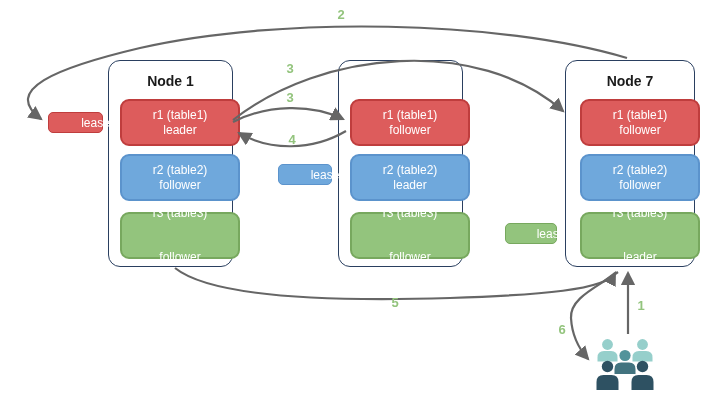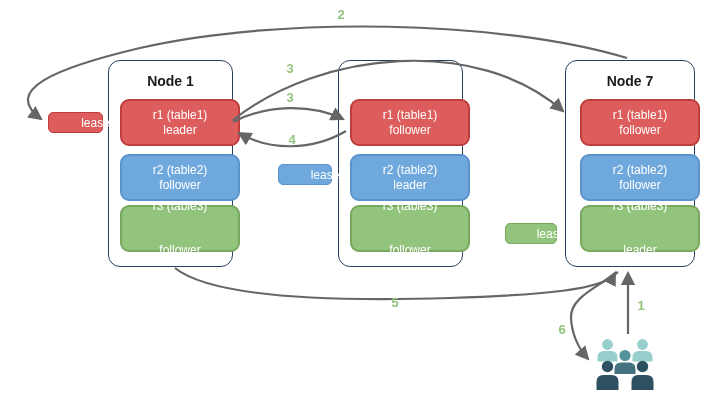--- a/index.html
+++ b/index.html
@@ -27,21 +27,21 @@
     font-size:14px;font-weight:bold;color:var(--title-text);
   }
   .replica{
     position:absolute;left:11px;width:120px;height:47px;border-radius:9px;box-sizing:border-box;
     display:flex;flex-direction:column;align-items:center;justify-content:center;
     color:var(--box-text);font-size:12px;line-height:15px;text-align:center;
   }
   .replica.red{background:var(--red);border:2px solid var(--red-border);}
   .replica.blue{background:var(--blue);border:2px solid var(--blue-border);}
   .replica.green{background:var(--green);border:2px solid var(--green-border);}
-  .r-pos-0{top:38px;} .r-pos-1{top:93px;} .r-pos-2{top:144px;gap:29px;}
+  .r-pos-0{top:38px;} .r-pos-1{top:93px;} .r-pos-2{top:151px;gap:29px;}
   .lease{
     position:absolute;height:21px;border-radius:5px;box-sizing:border-box;z-index:3;
     display:flex;align-items:center;justify-content:center;
     color:var(--box-text);font-size:12px;padding-left:40px;
   }
   .lease.red{background:var(--red);border:1.5px solid var(--red-border);left:48px;top:112px;width:55px;}
   .lease.blue{background:var(--blue);border:1.5px solid var(--blue-border);left:278px;top:164px;width:54px;}
   .lease.green{background:var(--green);border:1.5px solid var(--green-border);left:505px;top:223px;width:52px;}
   .step{
     position:absolute;z-index:3;color:var(--step);font-size:13px;font-weight:bold;

